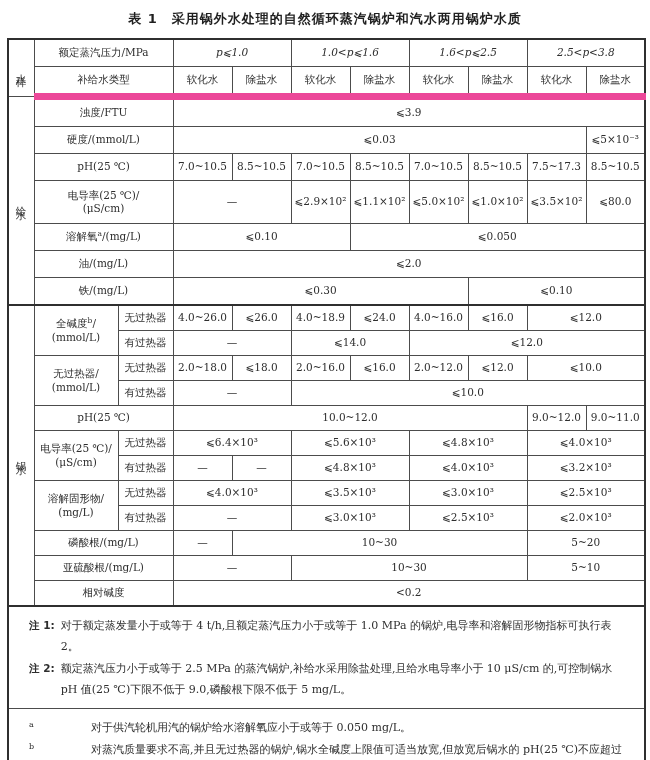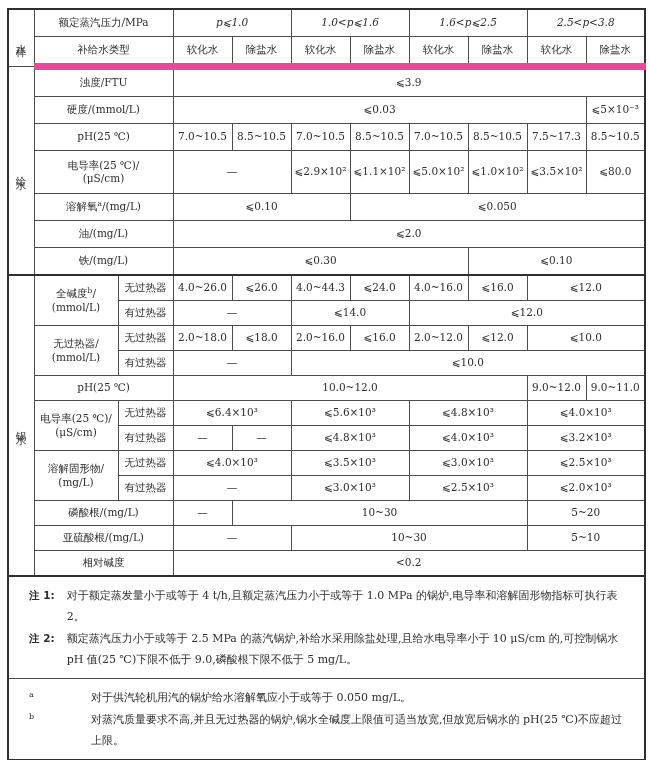--- a/index.html
+++ b/index.html
@@ -16,31 +16,32 @@
   tr.h42 td,tr.h42 th{height:40px;}
   tr.h24 td,tr.h24 th{height:22px;}
   tr.thickb td,tr.thickb th{border-bottom:7px solid #ec4899;}
   tr.thickt td,tr.thickt th{border-top:2px solid #2f2f2f;}
   .vlabel{writing-mode:vertical-rl;text-orientation:upright;letter-spacing:3px;
           margin:0 auto;line-height:1;}
   .ital{font-style:italic;}
   sup{font-size:7.5px;line-height:0;}
   td.notesCell,td.fnCell{text-align:left;padding:7px 14px 7px 20px;font-size:11px;line-height:21px;}
   .note{display:flex;margin:1px 0;}
-  .nlab{flex:0 0 auto;font-weight:bold;margin-right:12px;white-space:nowrap;
+  .nlab{flex:0 0 auto;font-weight:bold;margin-right:6px;white-space:nowrap;
         font-family:"DejaVu Sans","Liberation Sans",sans-serif;font-size:10.5px;}
   .ntext{flex:1 1 auto;}
   .fn{display:flex;margin:1px 0;}
   .fnm{flex:0 0 auto;width:14px;font-size:8px;vertical-align:super;position:relative;top:-3px;}
   .fntext{flex:1 1 auto;margin-left:48px;}
 </style>
 </head>
 <body>
 
 <div class="page">
+  <div class="title">表 1　采用锅外水处理的自然循环蒸汽锅炉和汽水两用锅炉水质</div>
 
   <table class="tbl">
     <colgroup>
       <col style="width:26px">
         <col style="width:84px">
         <col style="width:55px">
       <col style="width:59px">
         <col style="width:59px">
         <col style="width:59px">
         <col style="width:59px">
@@ -123,21 +124,21 @@
 
       <tr class="h24 thickt">
         <th rowspan="12"><span class="vlabel">锅水</span></th>
         <td rowspan="2">
           <div><span>全碱度</span><sup>b</sup><span>/</span></div>
           <div>(mmol/L)</div>
         </td>
         <td>无过热器</td>
         <td>4.0~26.0</td>
         <td>⩽26.0</td>
-        <td>4.0~44.3</td>
+        <td>4.0~18.9</td>
         <td>⩽24.0</td>
         <td>4.0~16.0</td>
         <td>⩽16.0</td>
         <td colspan="2">⩽12.0</td>
       </tr>
       <tr class="h24">
         <td>有过热器</td>
         <td colspan="2">—</td>
         <td colspan="2">⩽14.0</td>
         <td colspan="4">⩽12.0</td>

